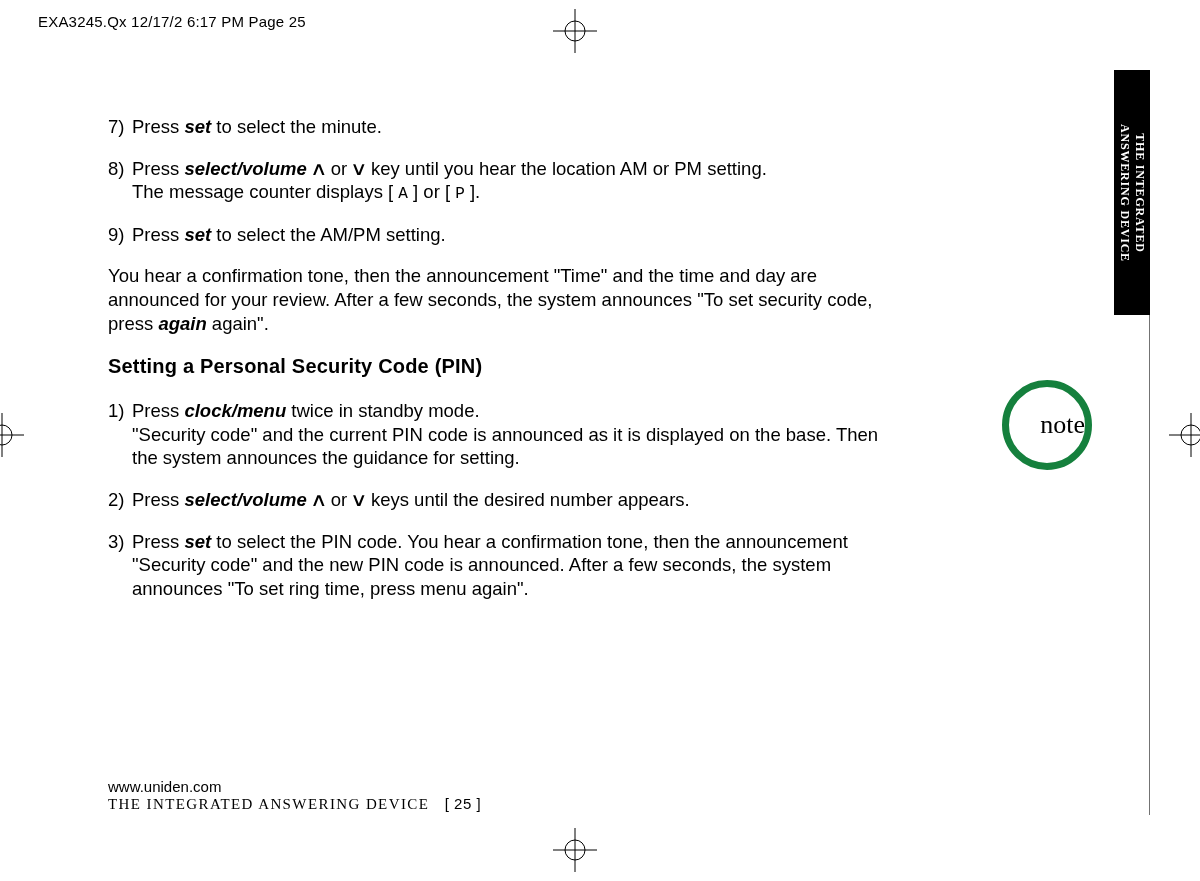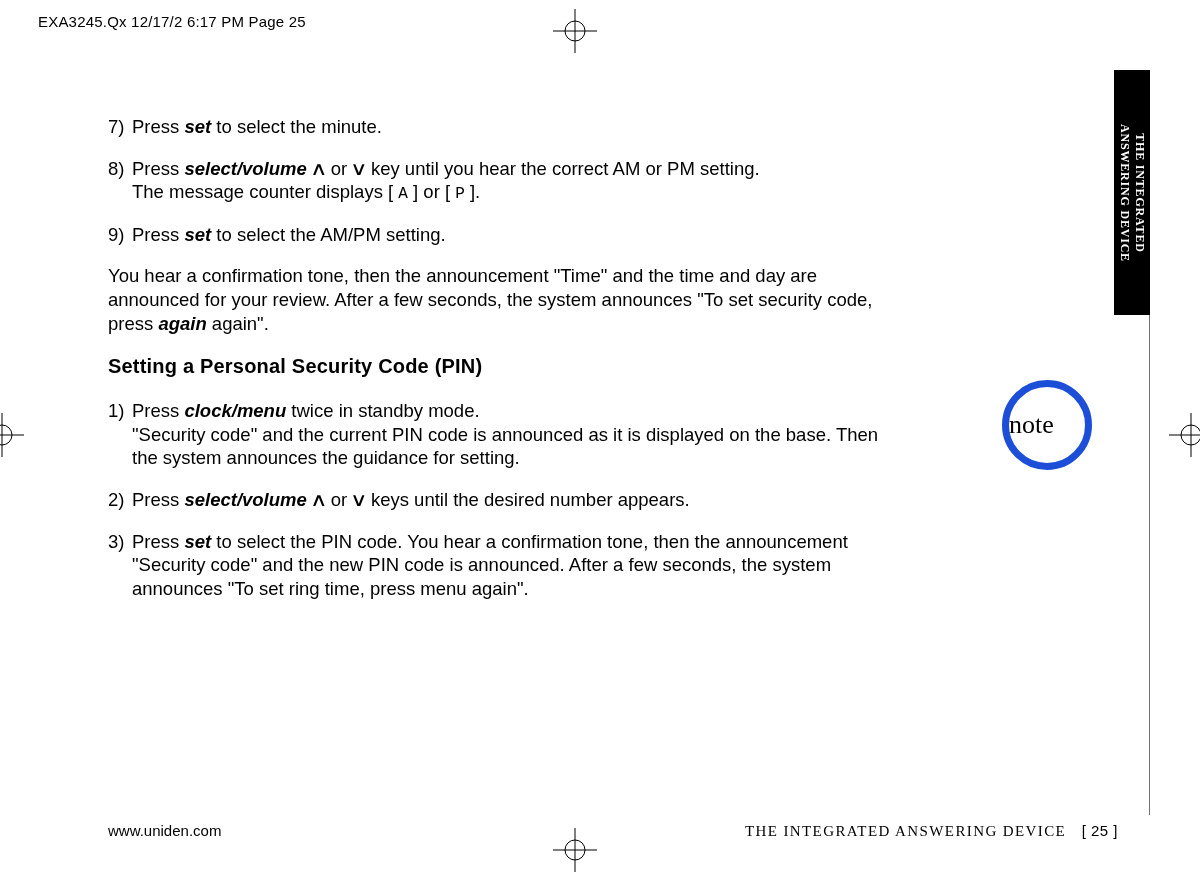--- a/index.html
+++ b/index.html
@@ -29,24 +29,24 @@
   .num { flex: 0 0 24px; }
   .body { flex: 1; }
   .bi { font-weight: 700; font-style: italic; }
   .arrow { font-family: Arial, sans-serif; font-weight: normal; display:inline-block; transform: scaleX(1.3); }
   .seg { font-family: "Courier New", monospace; font-size: 16px; }
 
   h3 { font-size: 20px; font-weight: 800; letter-spacing: 0.2px; margin-top: 14px; margin-bottom: 20px; }
 
   
   .sidecol { position: absolute; left: 963px; top: 380px; width: 168px; }
-  .note-circle { width: 90px; height: 90px; border: 7px solid #1d4ed8; border-radius: 50%; display:flex; align-items:center; justify-content:flex-start; margin: 0 auto 18px auto; font-family: Georgia, "Times New Roman", serif; font-size: 26px; }
+  .note-circle { width: 90px; height: 90px; border: 7px solid #15803d; border-radius: 50%; display:flex; align-items:center; justify-content:flex-end; margin: 0 auto 18px auto; font-family: Georgia, "Times New Roman", serif; font-size: 26px; }
   .note-text { font-size: 15.5px; line-height: 1.25; }
 
-  .footer { position: absolute; left: 108px; top: 822px; width: 1010px; display:flex; justify-content: space-between; align-items: baseline; }
+  .footer { position: absolute; left: 108px; top: 778px; width: 1010px; display:flex; justify-content: space-between; align-items: baseline; flex-direction: column; }
   .footer-left { font-size: 15px; }
   .footer-right { font-family: Georgia, "Times New Roman", serif; font-weight: normal; font-size: 15px; letter-spacing: 1.4px; }
   .pg { font-family: "Helvetica Neue", Arial, sans-serif; letter-spacing: 0.5px; }
 </style>
 </head>
 <body>
 
 <div class="page">
 
   <div class="slug">EXA3245.Qx  12/17/2  6:17 PM  Page 25</div>
@@ -90,21 +90,21 @@
   <div class="content">
 
     <div class="item">
       <div class="num">7)</div>
       <div class="body"><span>Press </span><span class="bi">set</span><span> to select the minute.</span></div>
     </div>
 
     <div class="item">
       <div class="num">8)</div>
       <div class="body">
-        <span>Press </span><span class="bi">select/volume</span>&nbsp;<span class="arrow">∧</span><span>  or  </span><span class="arrow">∨</span><span> key until you hear the correct AM or PM setting.</span><br>
+        <span>Press </span><span class="bi">select/volume</span>&nbsp;<span class="arrow">∧</span><span>  or  </span><span class="arrow">∨</span><span> key until you hear the location AM or PM setting.</span><br>
         <span>The message counter displays [ </span><span class="seg">A</span><span> ] or [ </span><span class="seg">P</span><span> ].</span>
       </div>
     </div>
 
     <div class="item">
       <div class="num">9)</div>
       <div class="body"><span>Press </span><span class="bi">set</span><span> to select the AM/PM setting.</span></div>
     </div>
 
     <p><span>You hear a confirmation tone, then the announcement "Time" and the time and day are announced for your review. After a few seconds, the system announces "To set security code, press </span><span class="bi">again</span><span> again".</span></p>

